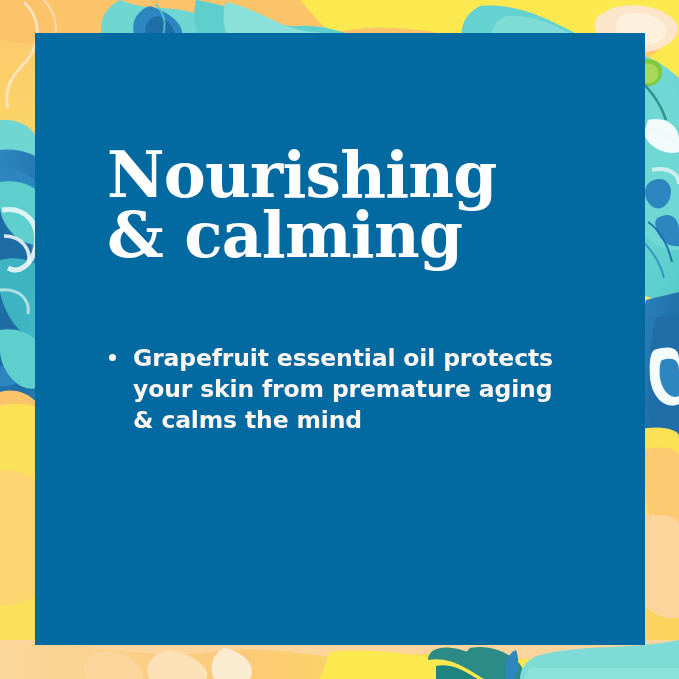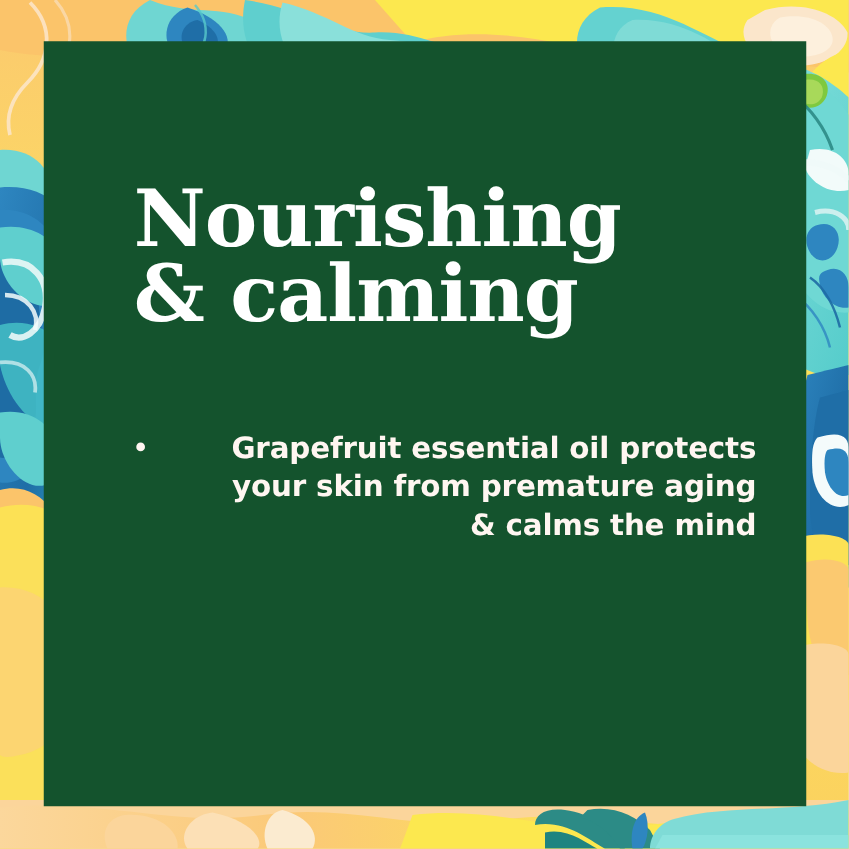--- a/index.html
+++ b/index.html
@@ -27,21 +27,21 @@
     height: 679px;
   }
 
   
   #panel {
     position: absolute;
     left: 35px;
     top: 33px;
     width: 610px;
     height: 612px;
-    background: #14532d;
+    background: #0369a1;
     box-sizing: border-box;
   }
 
   #headline {
     position: absolute;
     left: 72px;
     top: 112px;
     width: 470px;
     margin: 0;
     color: #FFFFFF;
@@ -54,21 +54,20 @@
   }
 
   #bullets {
     position: absolute;
     left: 70px;
     top: 310px;
     width: 500px;
     list-style: none;
     margin: 0;
     padding: 0;
-    text-align: right;
   }
 
   .bullet-item {
     position: relative;
     color: #FFF6F1;
     font-family: "DejaVu Sans", "Liberation Sans", sans-serif;
     font-weight: 700;
     font-size: 23.5px;
     line-height: 1.32;
     letter-spacing: -0.15px;

